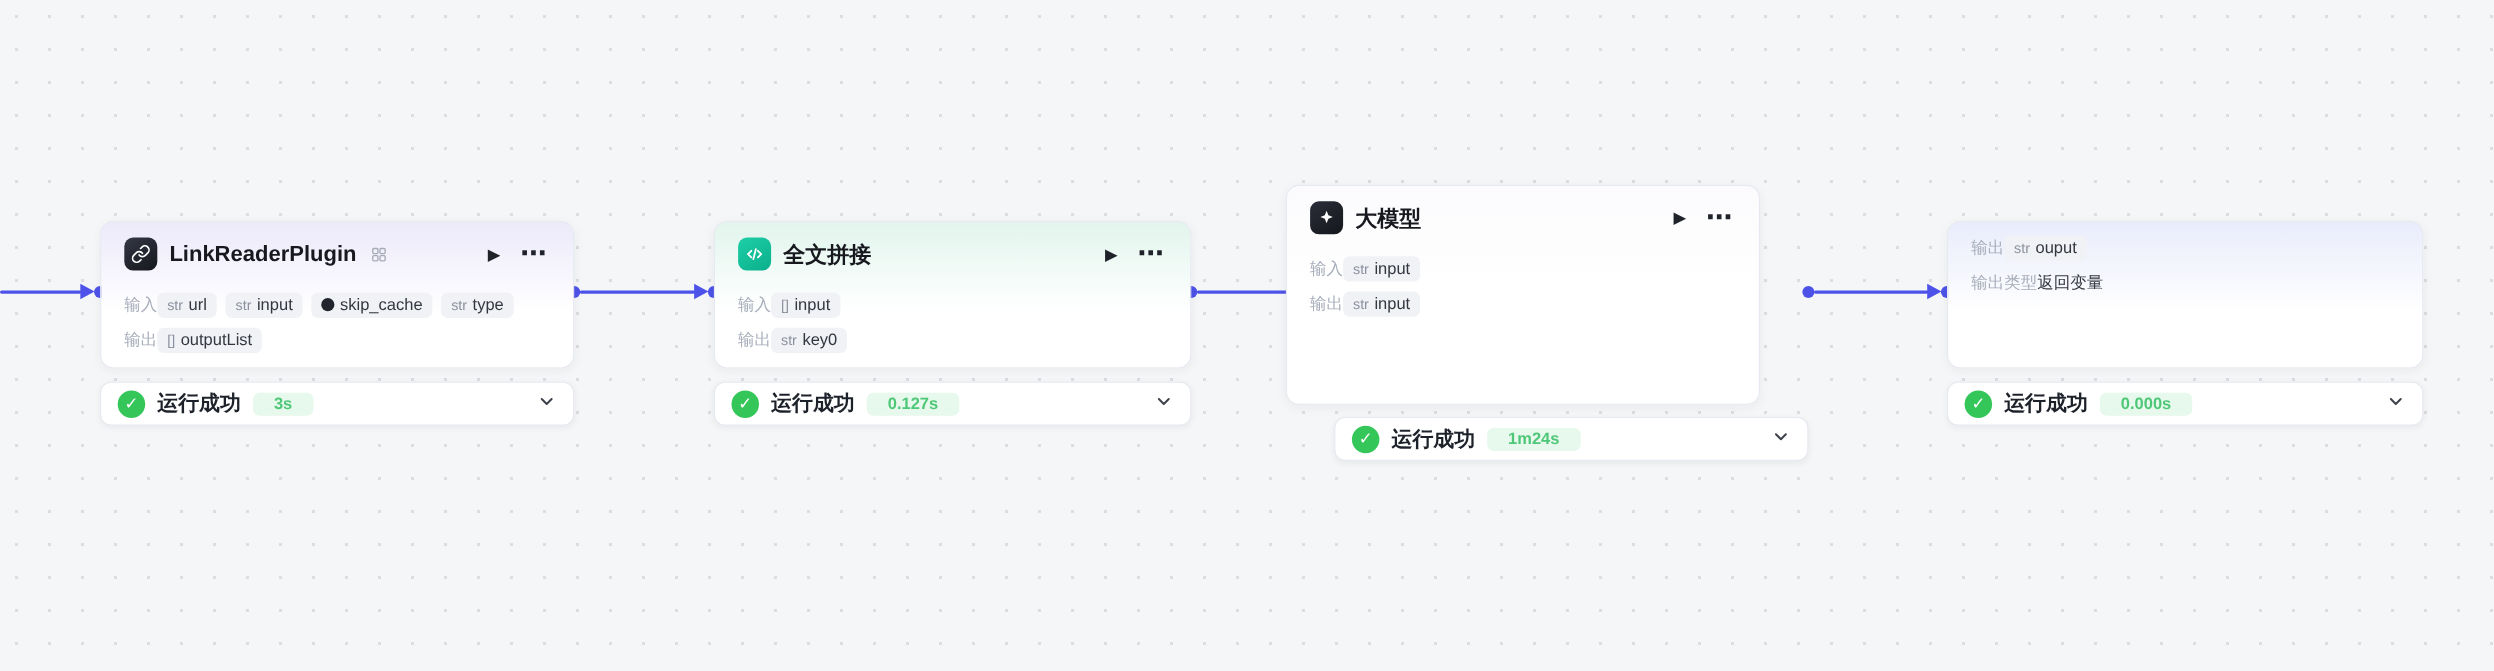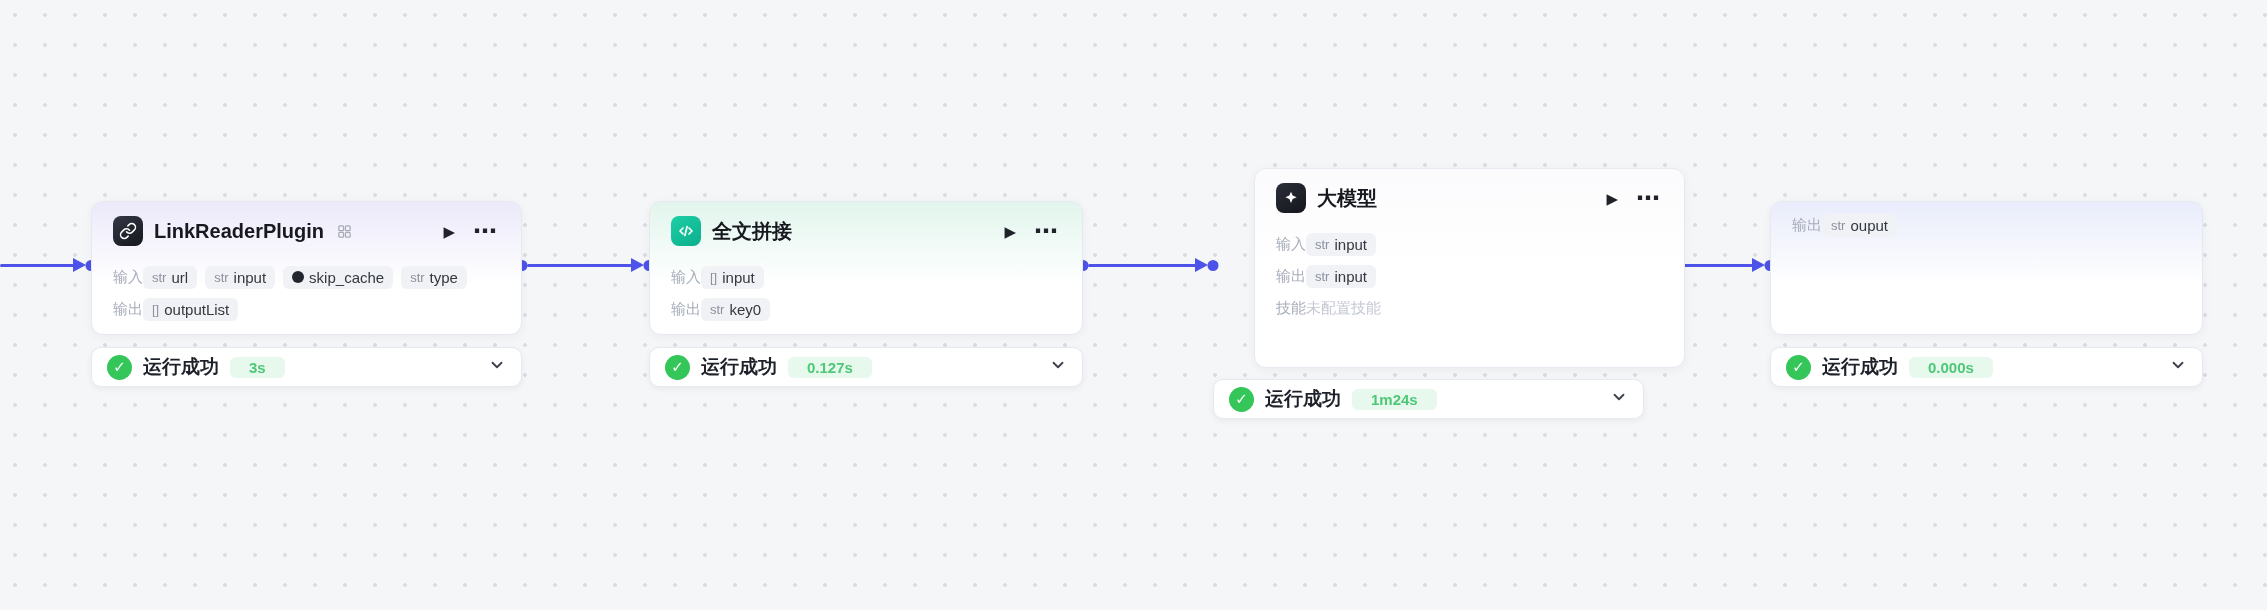--- a/index.html
+++ b/index.html
@@ -232,21 +232,21 @@
     <span class="status-text">运行成功</span>
     <span class="dur-badge">0.127s</span>
     <span class="status-spacer"></span>
     <span>
       <svg width="18" height="18" viewBox="0 0 24 24" fill="none" stroke="#3c414b" stroke-width="2.4" stroke-linecap="round" stroke-linejoin="round">
           <path d="M6 9l6 6 6-6"></path>
         </svg>
     </span>
   </div>
 
-  <div class="node tint-plain" style="left:1254px;top:168px;width:431px;height:200px;">
+  <div class="node tint-plain" style="left:1169px;top:168px;width:431px;height:200px;">
     <div class="node-head">
       <div class="n-icon black">
         <svg width="18" height="18" viewBox="0 0 24 24" fill="#fff">
           <path d="M12 3.5l2.2 5.3 5.3 2.2-5.3 2.2-2.2 5.3-2.2-5.3-5.3-2.2 5.3-2.2z"></path>
         </svg>
       </div>
       <span class="n-title">大模型</span>
       <span class="head-spacer"></span>
       <div class="head-controls">
         <span class="play-btn">▶</span>
@@ -264,24 +264,20 @@
         </span>
       </div>
       <div class="row">
         <span class="row-label">输出</span>
         <span class="tags">
           <span class="pill">
             <span class="pill-type">str</span>
             <span>input</span>
           </span>
         </span>
-      </div>
-      <div class="row">
-        <span class="row-label">技能</span>
-        <span class="row-value muted">未配置技能</span>
       </div>
     </div>
   </div>
 
   <div class="status" style="left:1213px;top:379px;width:431px;">
     <span class="check-circle">✓</span>
     <span class="status-text">运行成功</span>
     <span class="dur-badge">1m24s</span>
     <span class="status-spacer"></span>
     <span>
@@ -295,20 +291,24 @@
     <div class="node-body">
       <div class="row">
         <span class="row-label">输出</span>
         <span class="tags">
           <span class="pill">
             <span class="pill-type">str</span>
             <span>ouput</span>
           </span>
         </span>
       </div>
+      <div class="row">
+        <span class="row-label">输出类型</span>
+        <span class="row-value">返回变量</span>
+      </div>
     </div>
   </div>
 
   <div class="status" style="left:1770px;top:347px;width:433px;">
     <span class="check-circle">✓</span>
     <span class="status-text">运行成功</span>
     <span class="dur-badge">0.000s</span>
     <span class="status-spacer"></span>
     <span>
       <svg width="18" height="18" viewBox="0 0 24 24" fill="none" stroke="#3c414b" stroke-width="2.4" stroke-linecap="round" stroke-linejoin="round">

